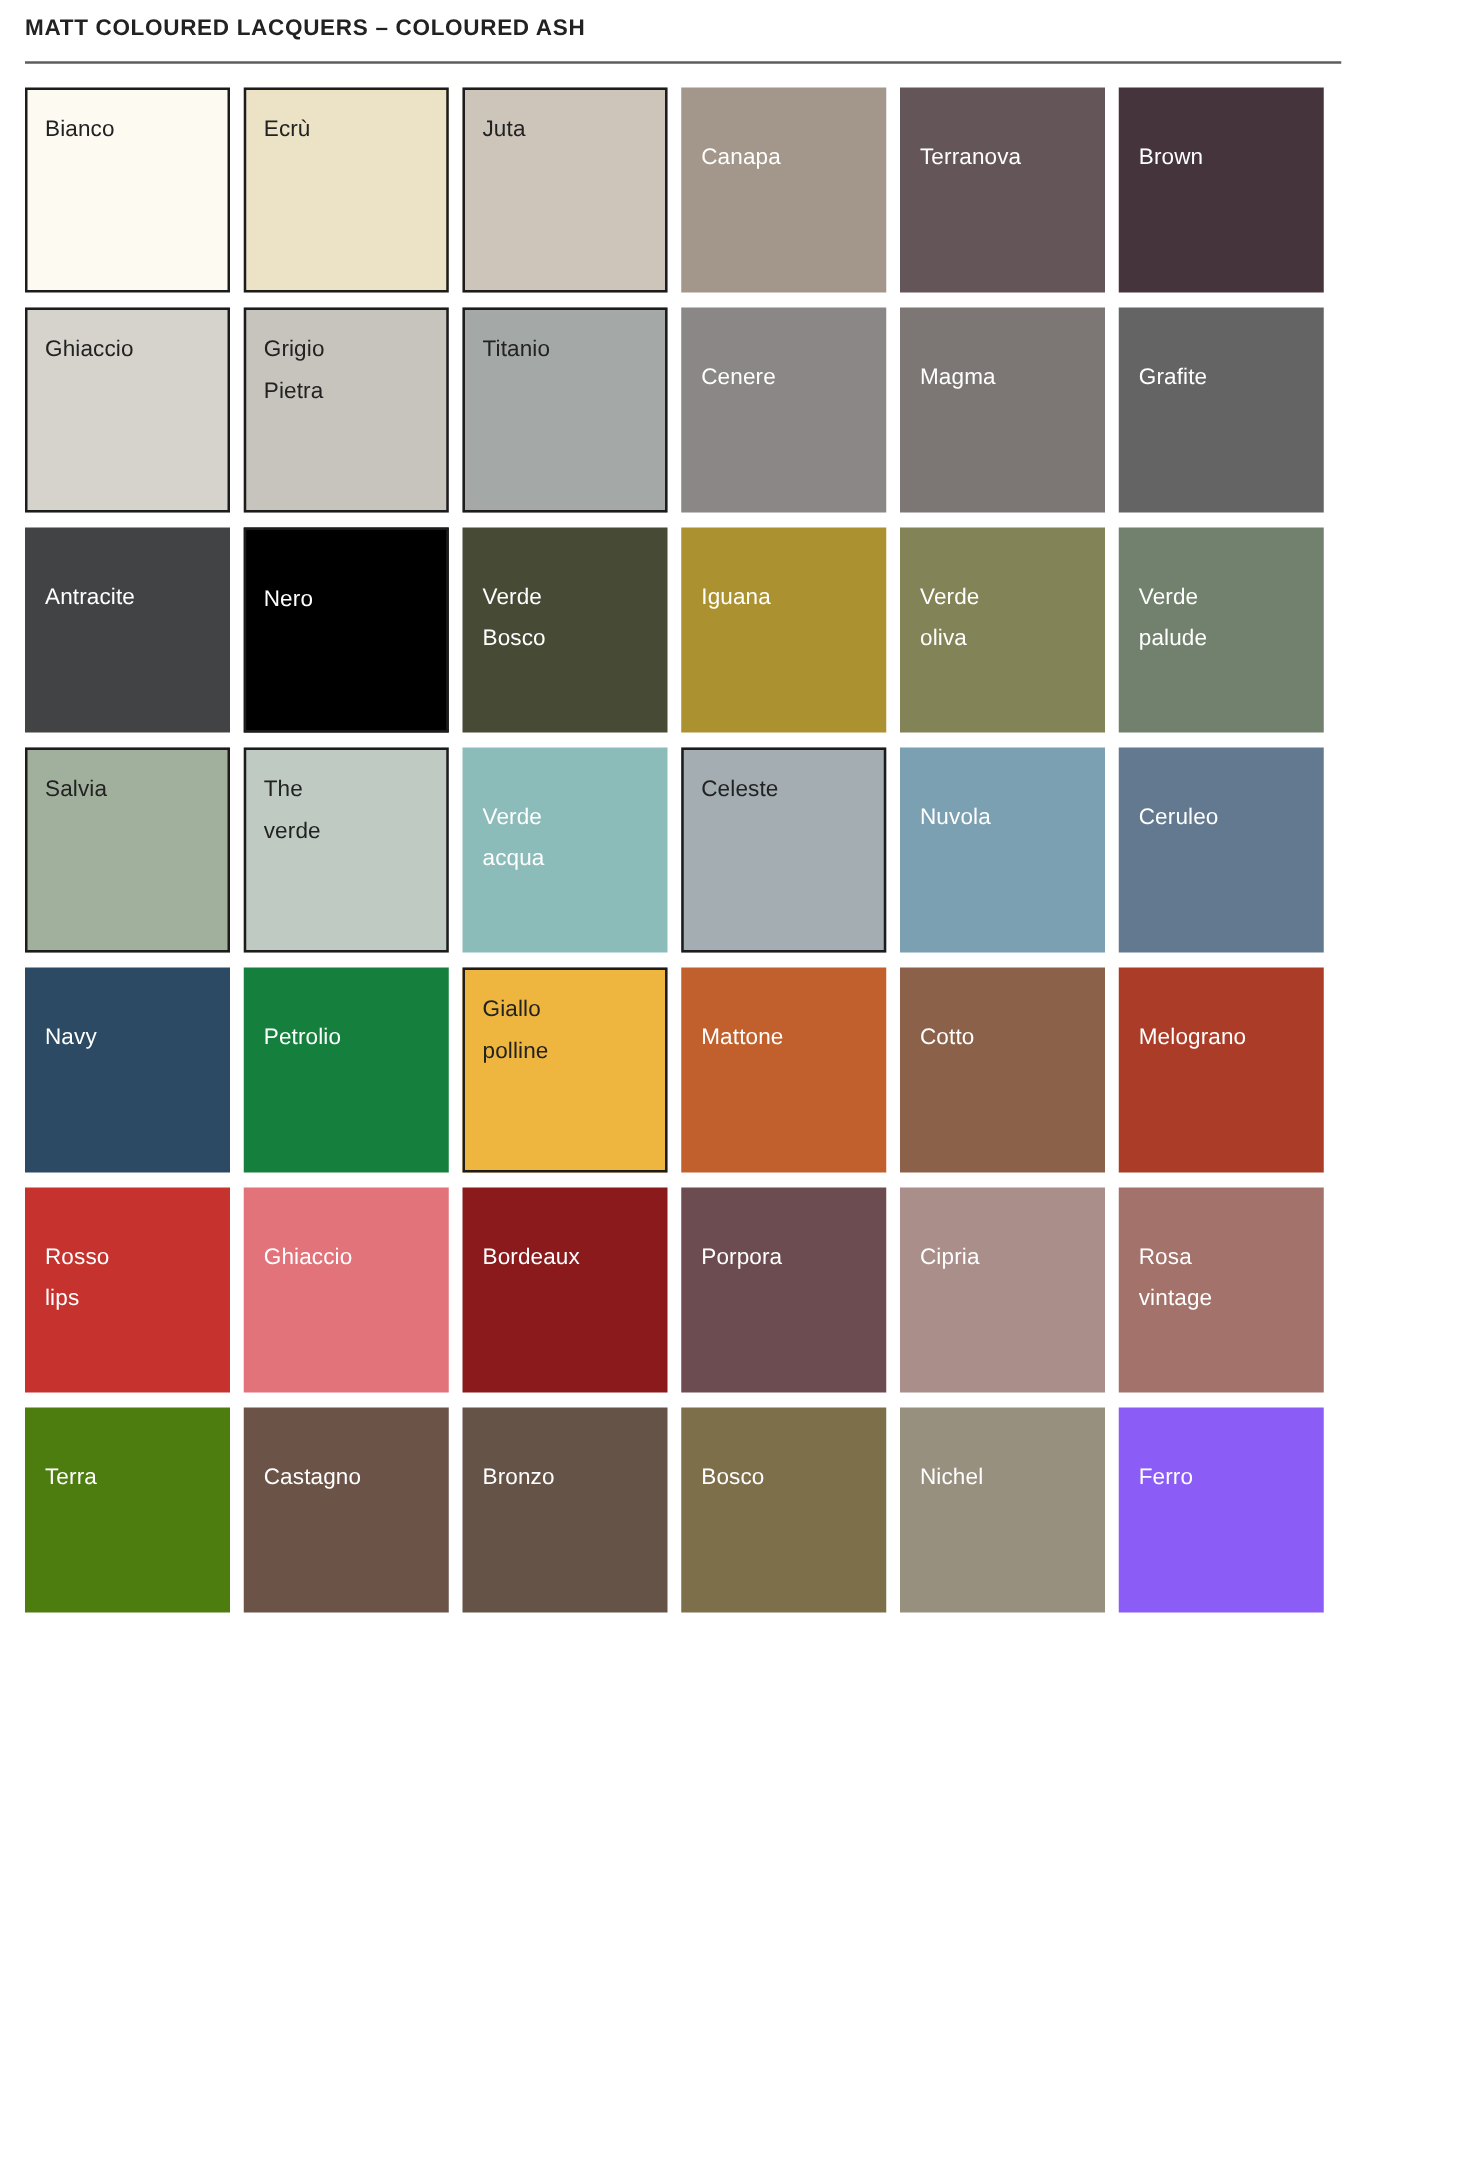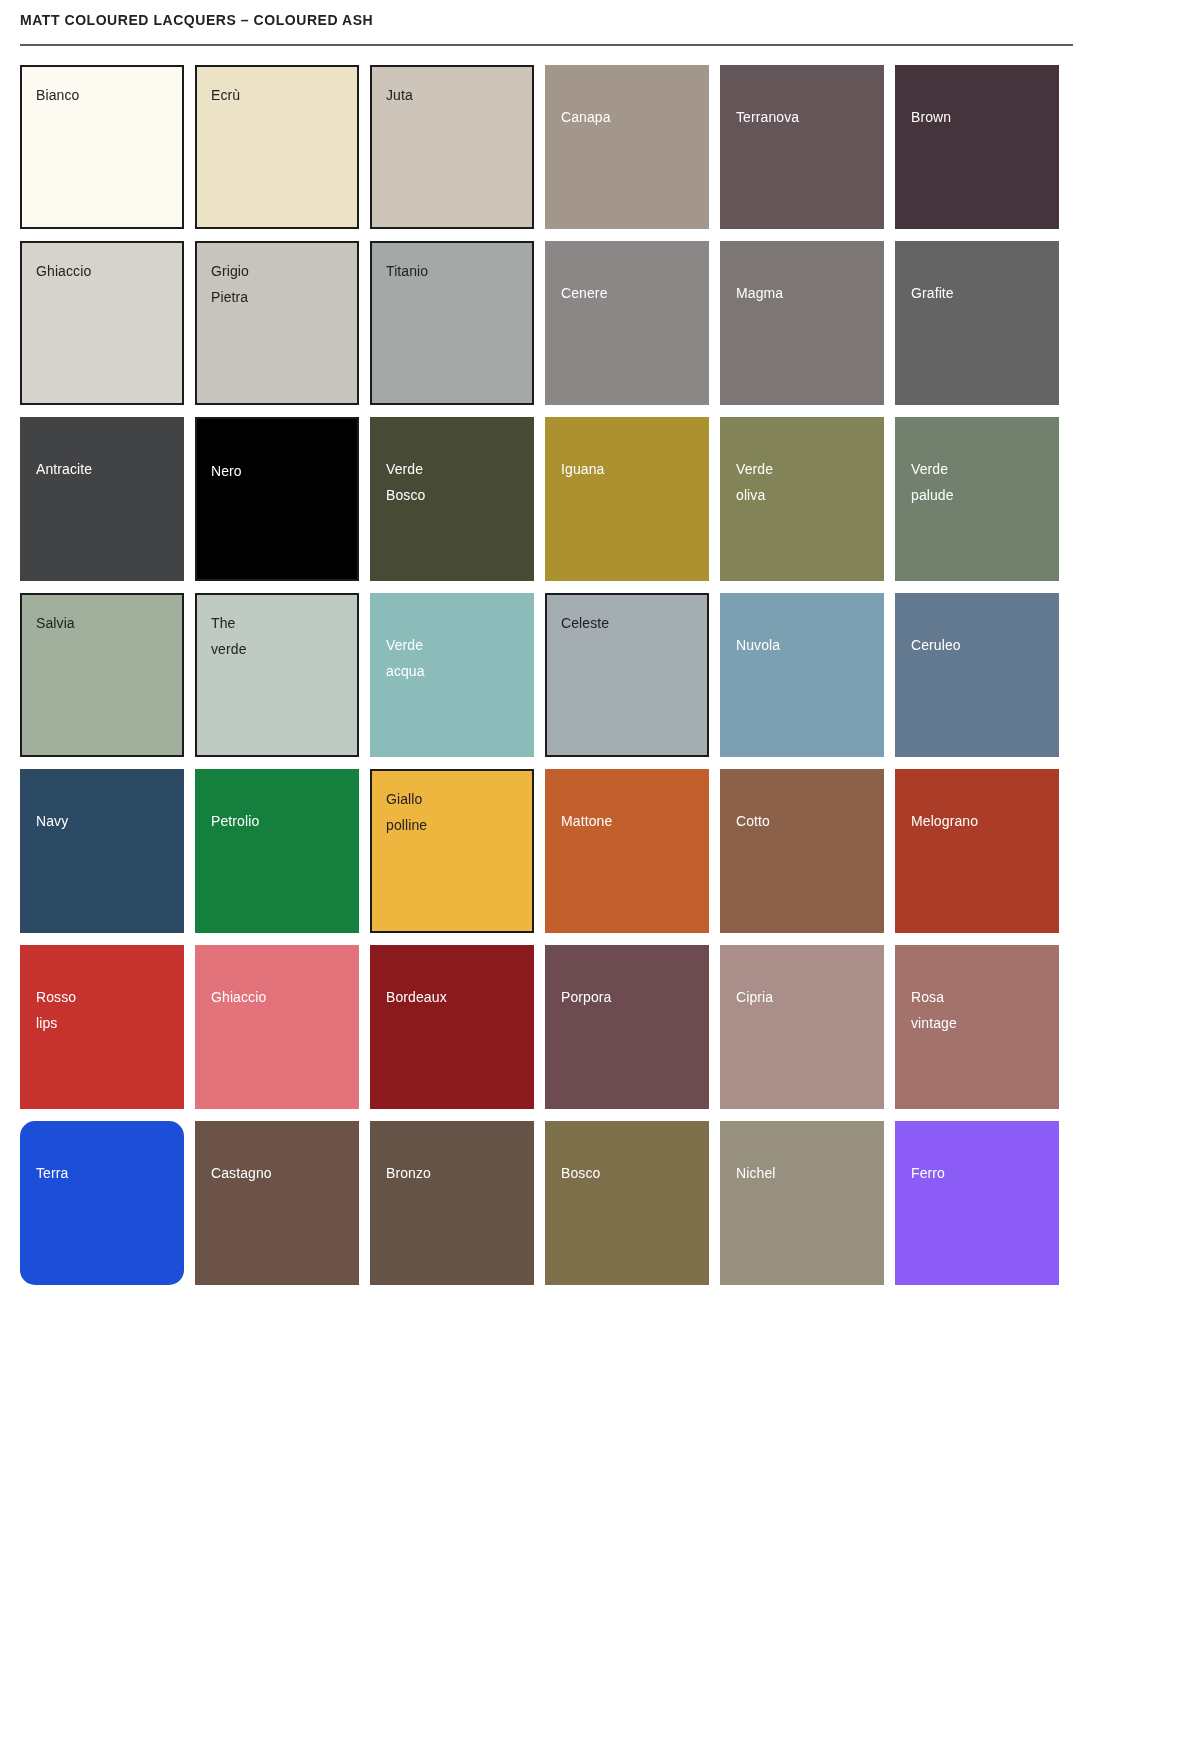--- a/index.html
+++ b/index.html
@@ -18,21 +18,21 @@
   }
   .page {
     width: 1182px;
     padding: 0 10px 0 10px;
   }
   
   .header {
     padding: 12px 0 0 10px;
   }
   .page-title {
-    font-size: 14px;
+    font-size: 18px;
     font-weight: bold;
     letter-spacing: 0.55px;
     color: #222222;
     line-height: 1.2;
     white-space: nowrap;
   }
   .title-rule {
     margin: 15px 0 0 0;
     height: 2px;
     background: #5d5d5d;
@@ -56,21 +56,21 @@
     overflow: hidden;
   }
   .swatch.bordered {
     border: 2px solid #1c1c1c;
   }
   .swatch.bordered > .swatch-label {
     margin-left: -2px;
     margin-top: -2px;
   }
   .swatch-label {
-    font-size: 14px;
+    font-size: 18px;
     line-height: 1.88;
     letter-spacing: 0.1px;
     white-space: pre-line;
     display: block;
   }
   .swatch.light-text .swatch-label { color: #ffffff; margin-top: 22px; }
   .swatch.dark-text  .swatch-label { color: #222222; }
   .swatch.empty { visibility: hidden; }
 </style>
 </head>
@@ -194,21 +194,21 @@
       <div class="swatch light-text" style="background: rgb(109, 76, 81);">
         <span class="swatch-label">Porpora</span>
       </div>
       <div class="swatch light-text" style="background: rgb(169, 142, 138);">
         <span class="swatch-label">Cipria</span>
       </div>
       <div class="swatch light-text" style="background: rgb(163, 114, 106);">
         <span class="swatch-label">Rosa
 vintage</span>
       </div>
-      <div class="swatch light-text" style="background: #1d4ed8; border-radius: 15px;">
+      <div class="swatch light-text" style="background: #4d7c0f;">
         <span class="swatch-label">Terra</span>
       </div>
       <div class="swatch light-text" style="background: rgb(107, 83, 72);">
         <span class="swatch-label">Castagno</span>
       </div>
       <div class="swatch light-text" style="background: rgb(101, 83, 71);">
         <span class="swatch-label">Bronzo</span>
       </div>
       <div class="swatch light-text" style="background: rgb(126, 111, 75);">
         <span class="swatch-label">Bosco</span>

